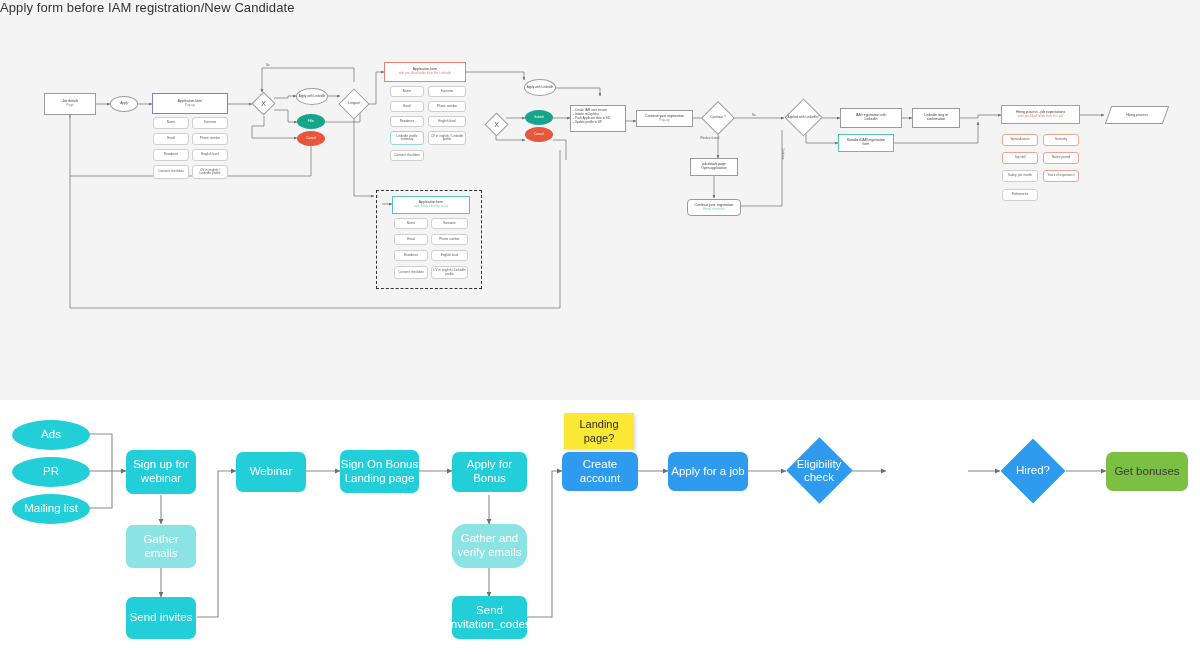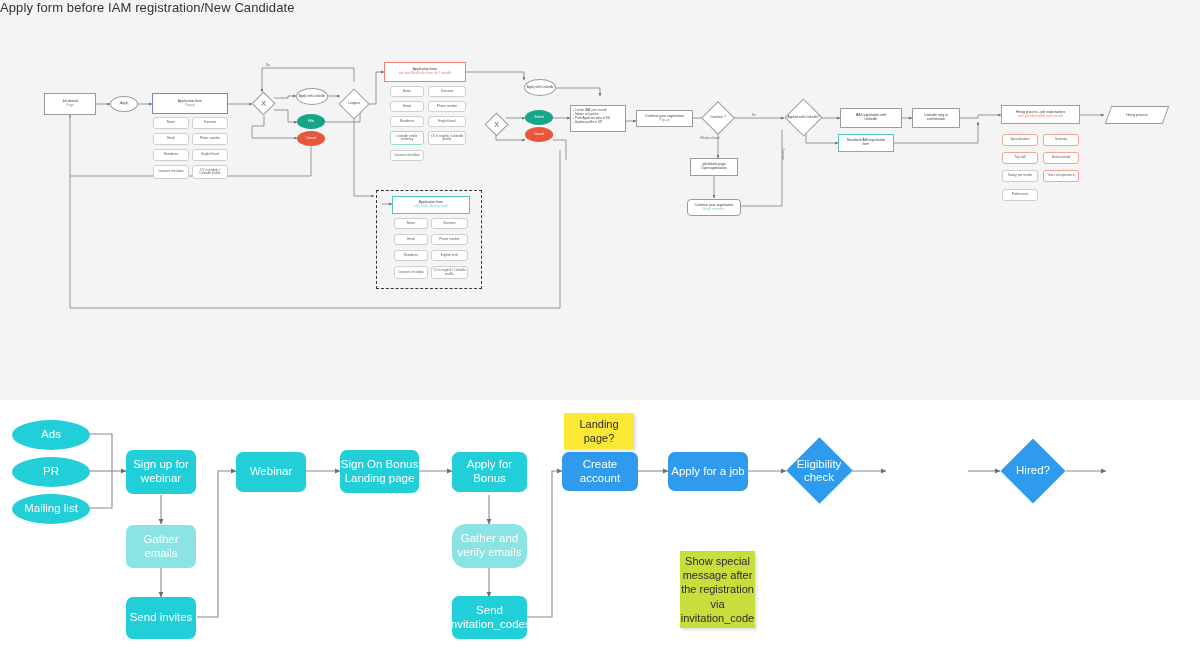--- a/index.html
+++ b/index.html
@@ -500,22 +500,22 @@
     <div class="bdia-lbl" style="left:786px;top:52px;width:66px;height:38px;">
       <span>Eligibility check</span>
     </div>
 
 
     <div class="bdia" style="left:1010px;top:48px;width:46px;height:46px;"></div>
     <div class="bdia-lbl" style="left:1000px;top:56px;width:66px;height:30px;">
       <span>Hired?</span>
     </div>
 
+    <div class="bn rect green" style="left:1106px;top:52px;width:82px;height:39px;">
+      <span>Get bonuses</span>
+    </div>
 
     <div class="sticky yellow" style="left:564px;top:13px;width:70px;height:36px;">
       <span>Landing page?</span>
     </div>
-    <div class="sticky lime" style="left:680px;top:151px;width:75px;height:77px;">
-      <span>Show special message after the registration via invitation_code</span>
-    </div>
 
   </div>
 </div>
 
 </body></html>

